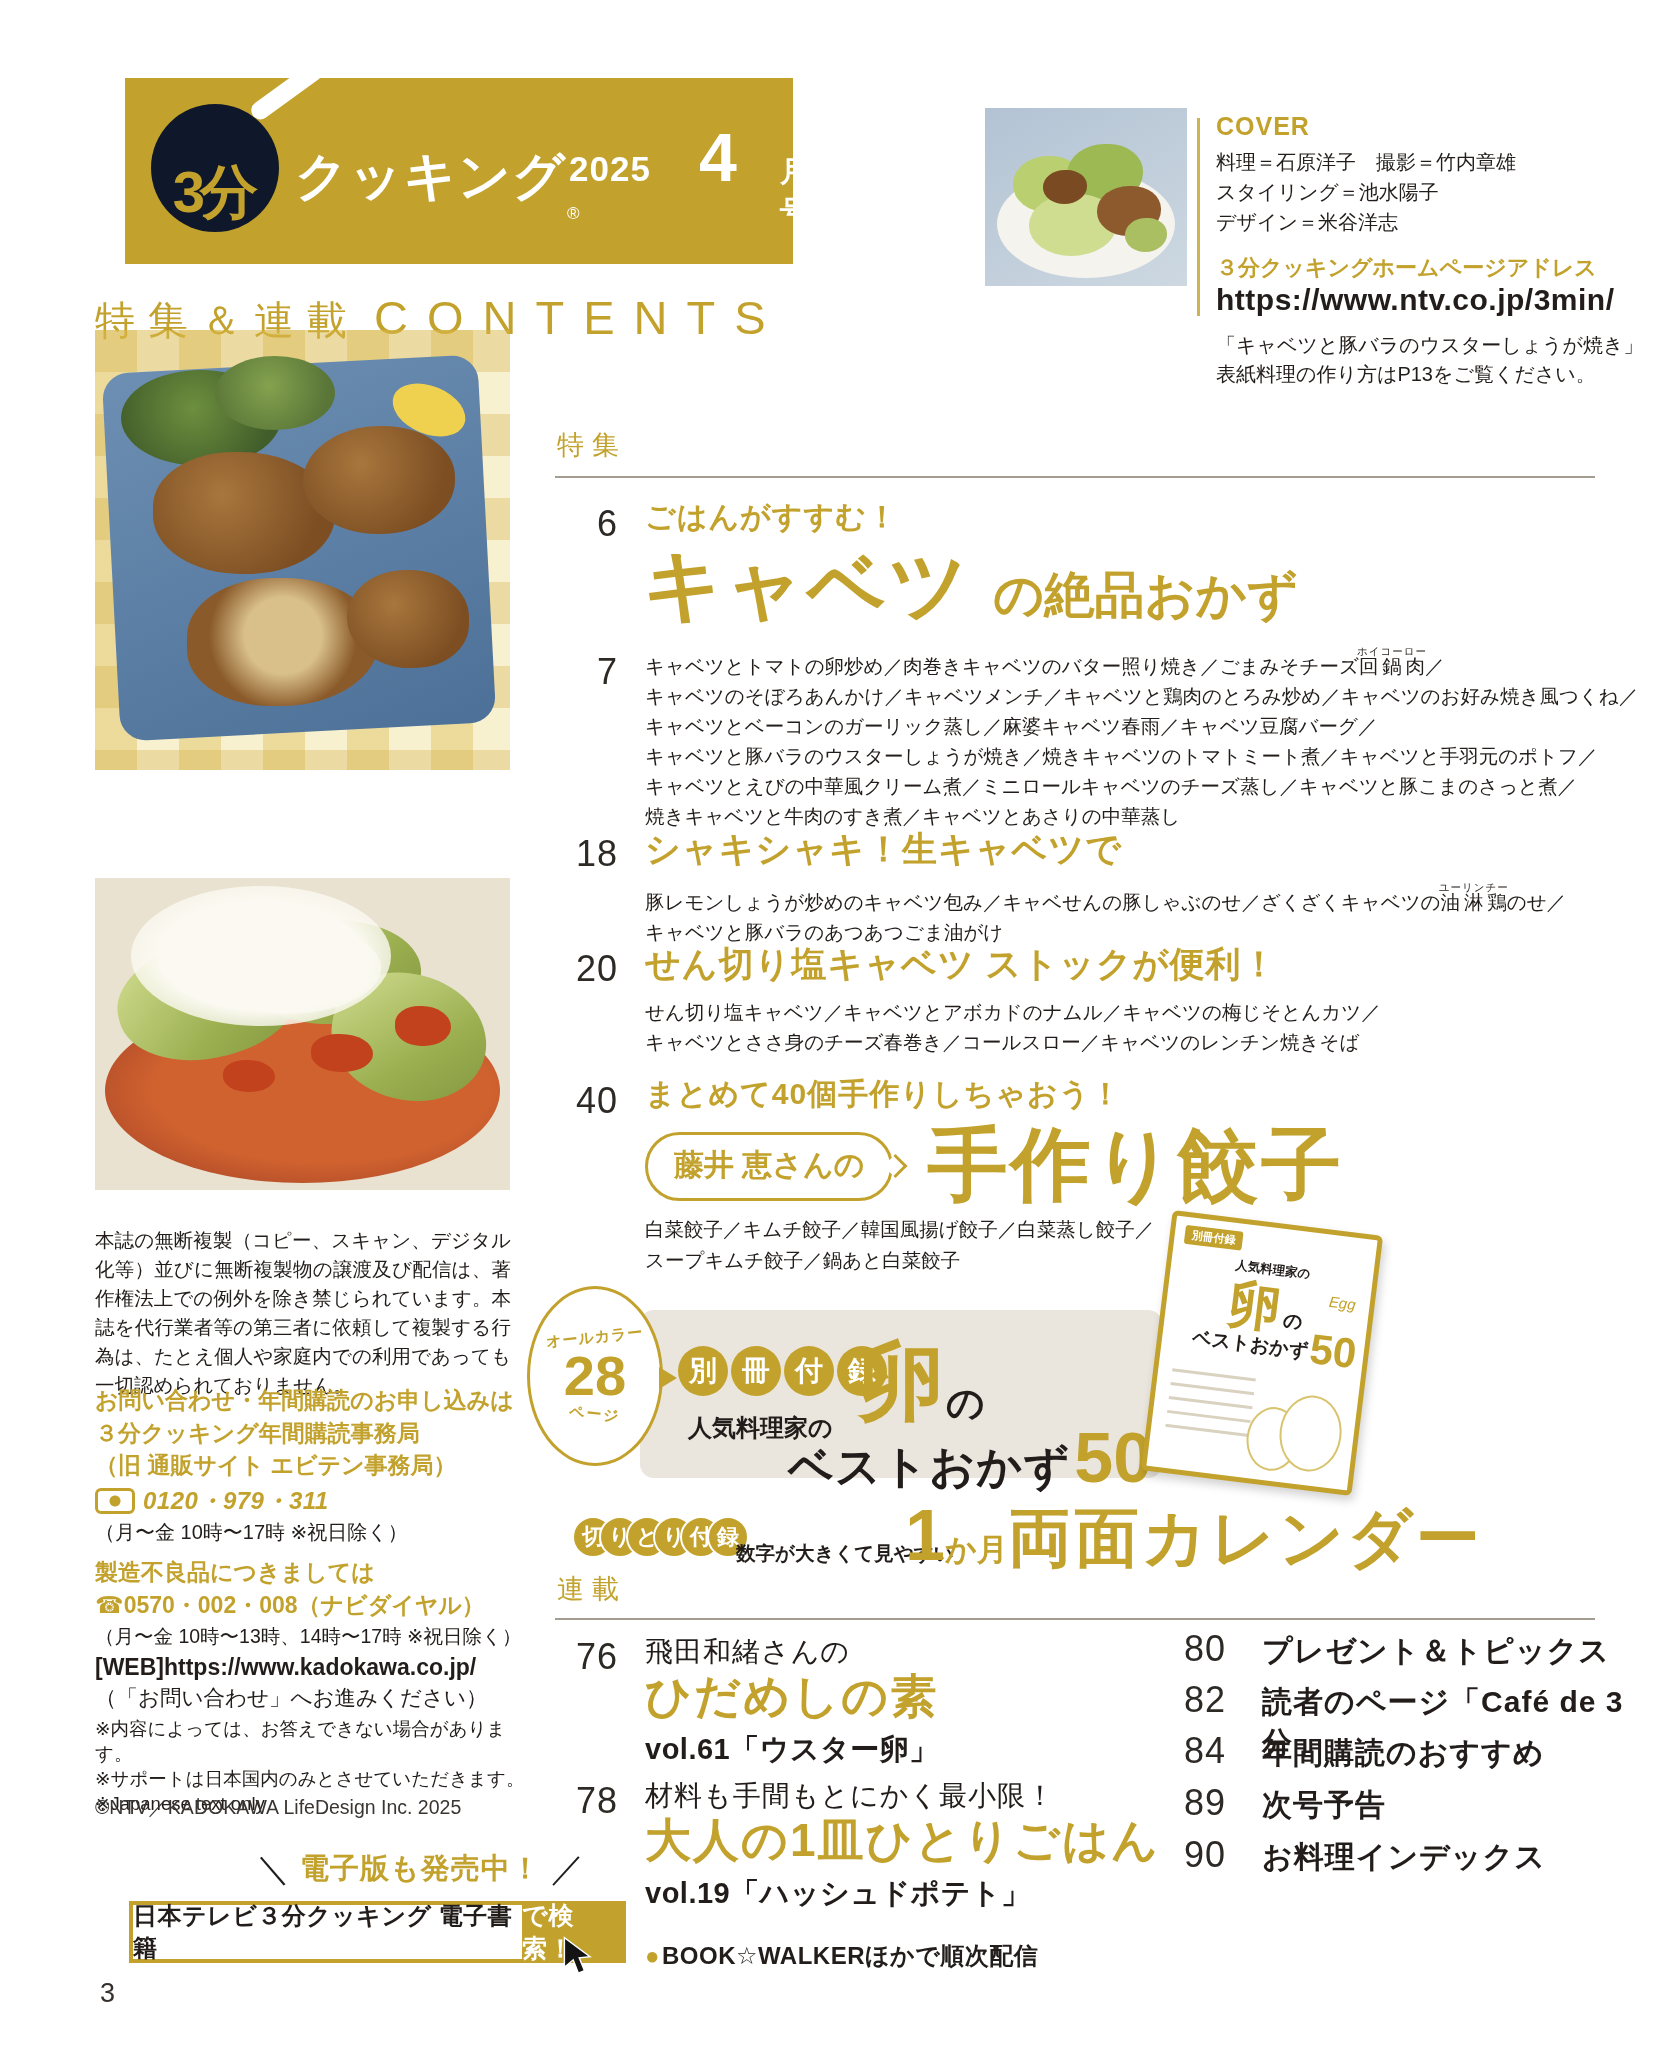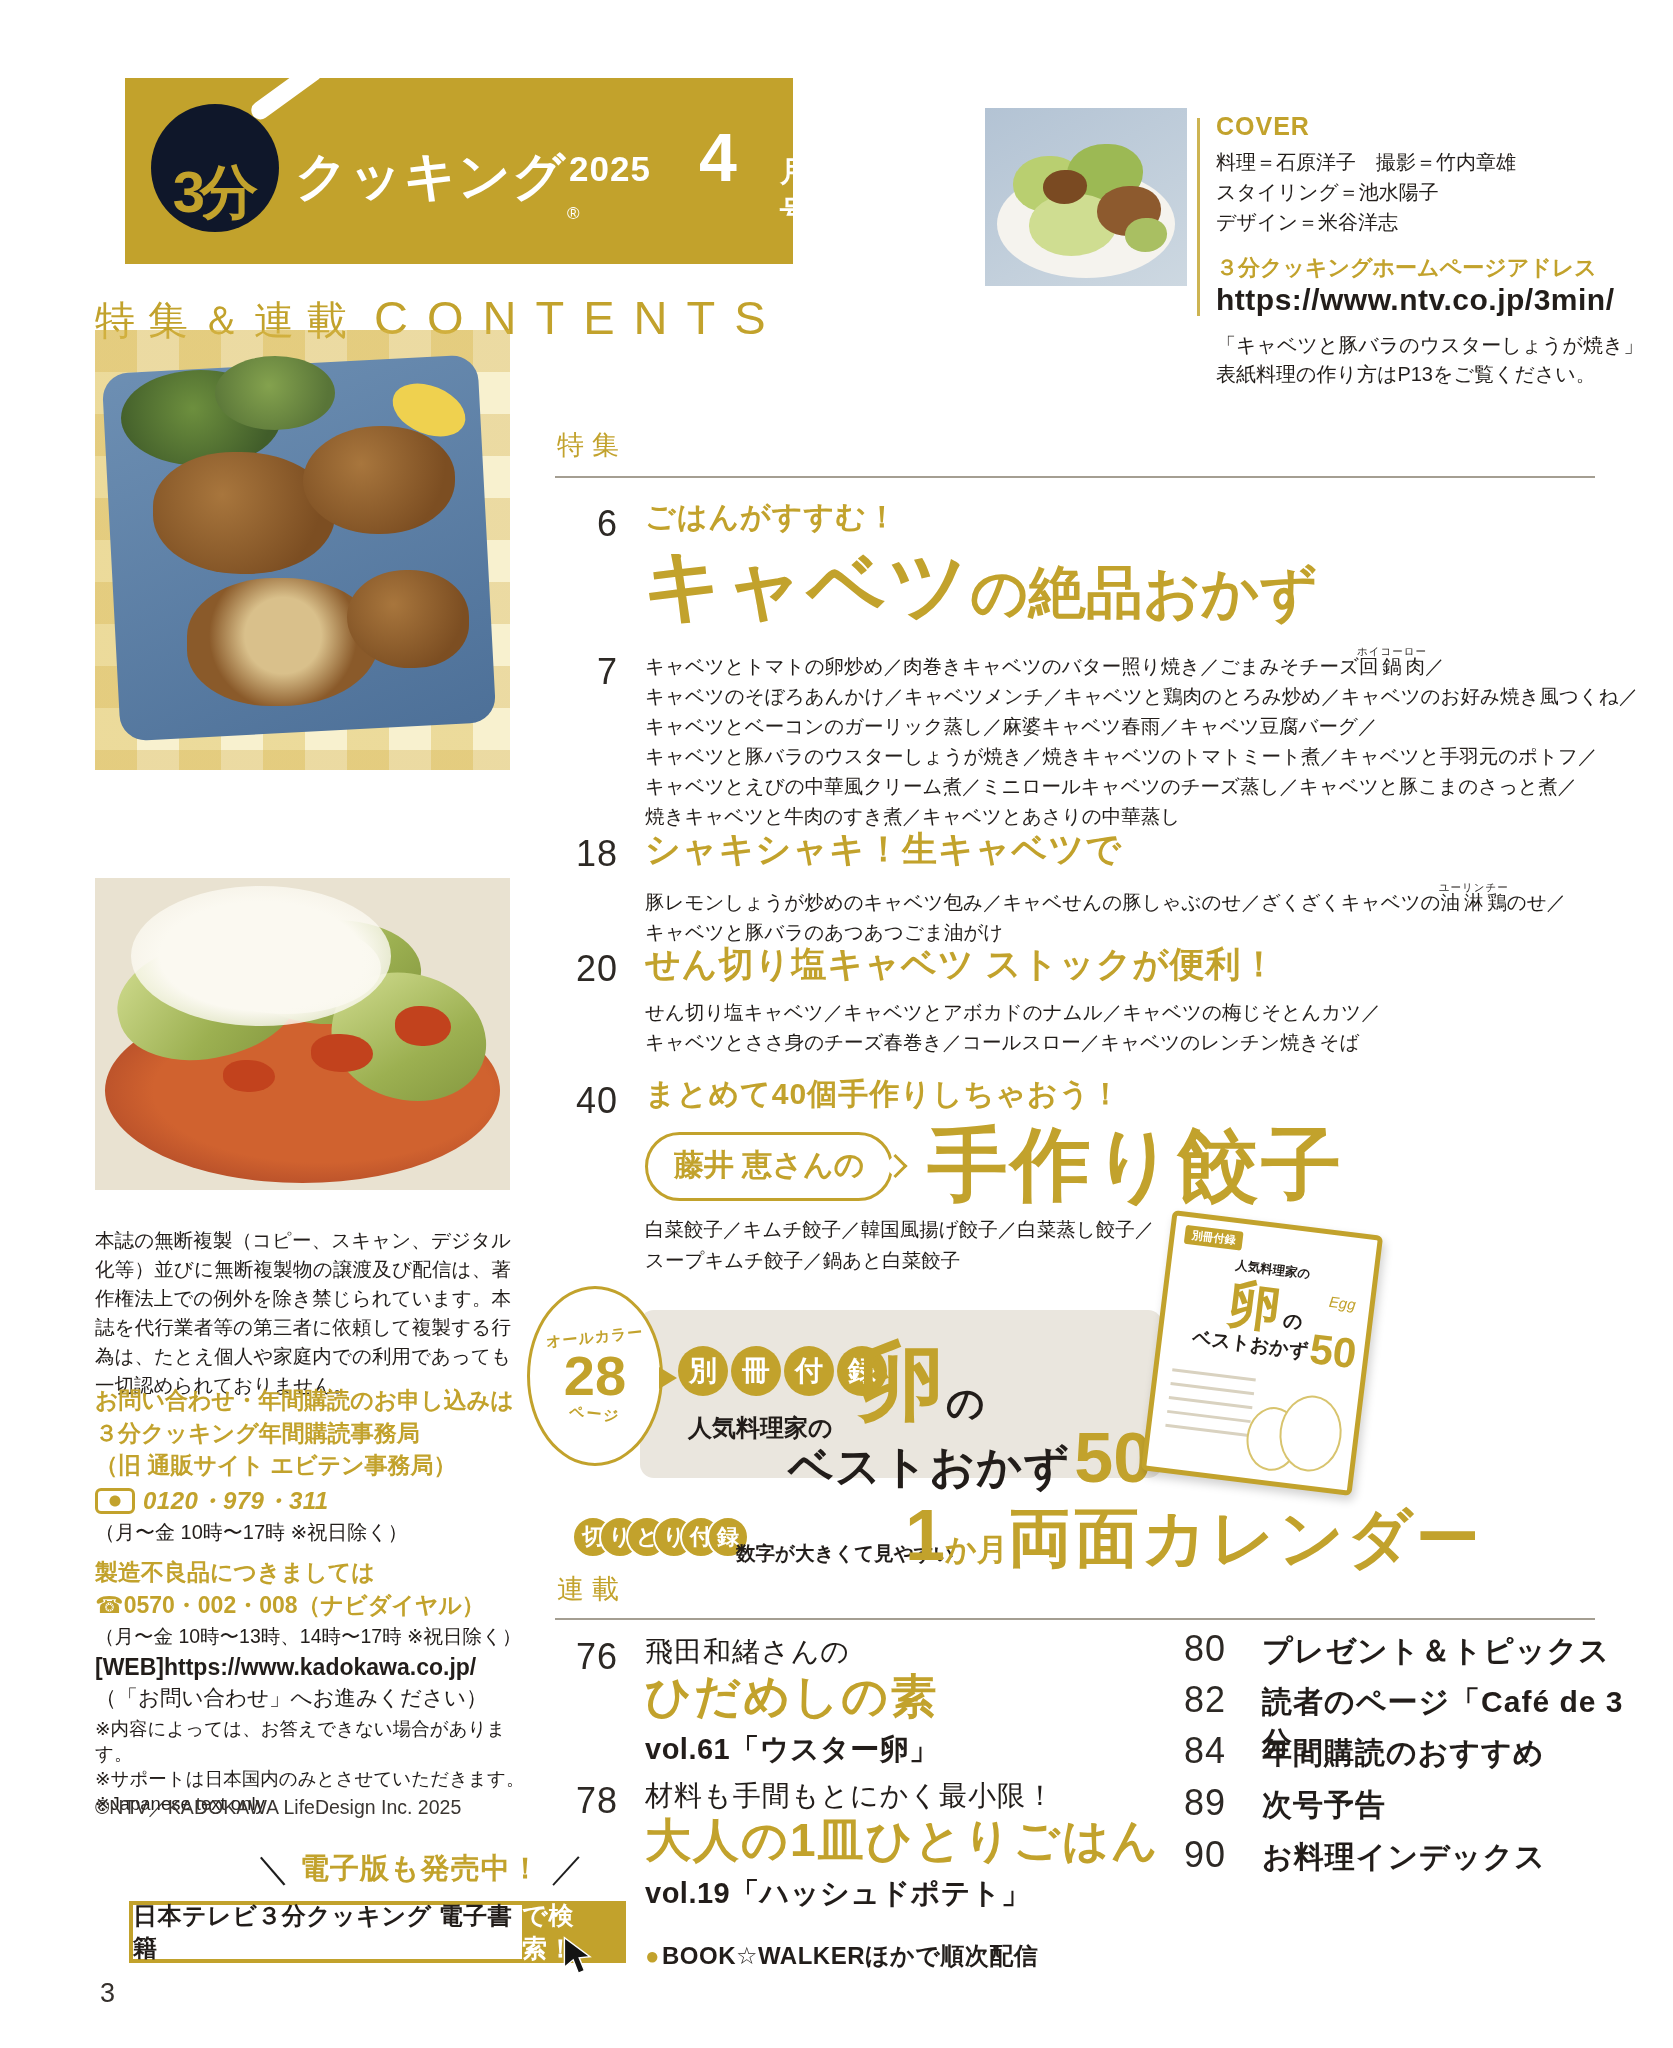--- a/index.html
+++ b/index.html
@@ -87,21 +87,21 @@
   #tokushu-label{left:557px;top:427px;}
   #rensai-label{left:557px;top:1571px;}
 
   .pnum{width:60px;text-align:right;font-size:36px;color:#2d2925;letter-spacing:1px;}
   .kicker{font-size:30px;font-weight:bold;color:var(--gold);letter-spacing:1px;}
   .sublist{font-size:19.5px;line-height:30px;white-space:nowrap;}
   .sublist rt{font-size:10.5px;letter-spacing:1px;}
 
   #f6-title{left:643px;top:534px;display:flex;align-items:baseline;color:var(--gold);font-weight:bold;}
   #f6-title .t-big{font-size:78px;letter-spacing:2px;}
-  #f6-title .t-rest{font-size:57px;}
+  #f6-title .t-rest{font-size:50px;margin-left:23px;}
 
   .f-title{font-size:35px;font-weight:bold;color:var(--gold);letter-spacing:1px;}
 
   #gyoza-row{left:645px;top:1112px;display:flex;align-items:center;}
   #bubble{position:relative;border:3.5px solid var(--gold);border-radius:38px;padding:10px 26px 12px;
     color:var(--gold);font-weight:bold;font-size:30px;background:#fff;}
   #bubble-chevron{position:absolute;right:-14px;top:50%;width:17px;height:17px;background:#fff;
     border-top:3.5px solid var(--gold);border-right:3.5px solid var(--gold);transform:translateY(-50%) rotate(45deg);}
   #gyoza-title{font-size:80px;font-weight:bold;color:var(--gold);margin-left:34px;letter-spacing:3px;}
 

